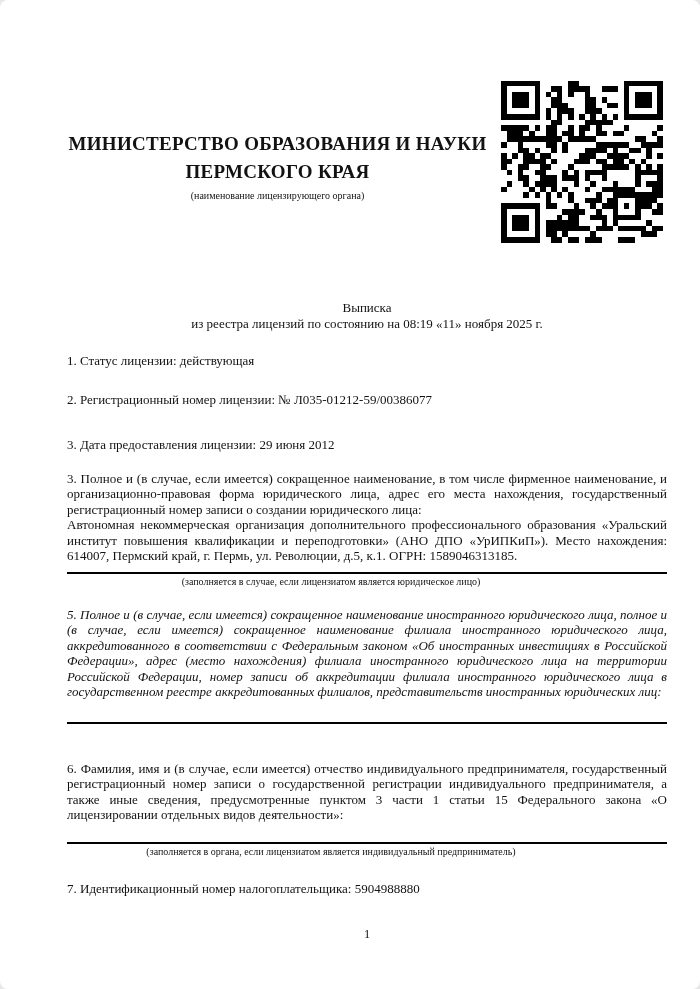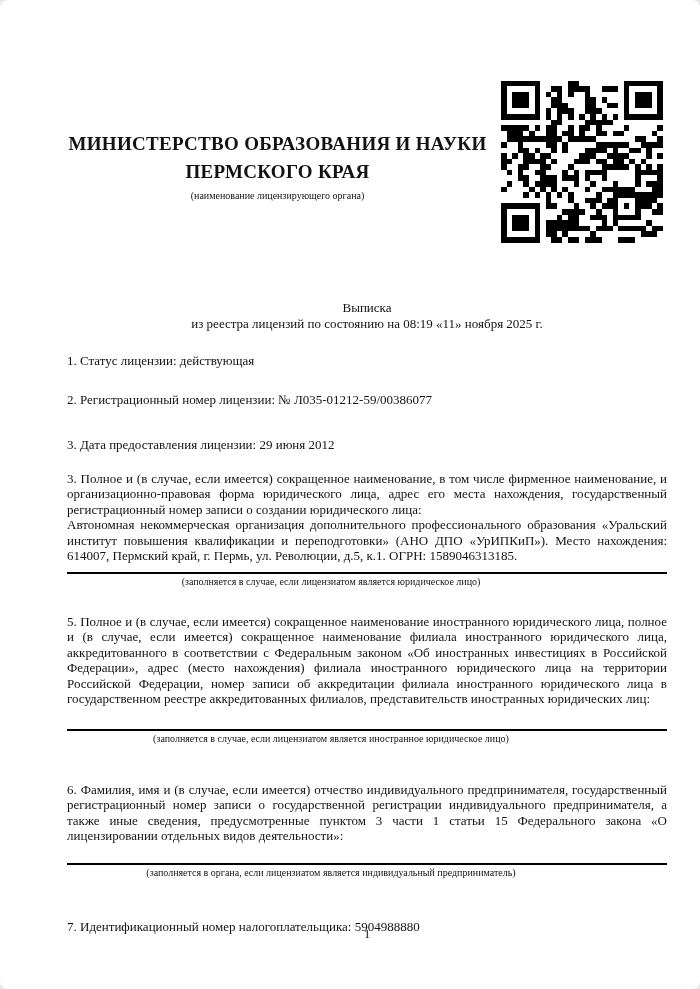--- a/index.html
+++ b/index.html
@@ -40,27 +40,27 @@
   }
   .rule{border-top:2px solid #000;height:0;width:600px;}
   
   #item1{margin-top:22px;}
   #item1 .caption{margin-top:3px;}
   #item2{margin-top:23px;}
   #item3{margin-top:30px;}
   #item4{margin-top:18px;}
   #item4 .rule{margin-top:8px;}
   #item4 .caption{margin-top:2px;}
-  #item5{margin-top:26px;}
+  #item5{margin-top:19px;font-style:italic;}
   #item5 .rule{margin-top:22px;}
   #item5 .caption{margin-top:2px;}
   #item6{margin-top:37px;}
   #item6 .rule{margin-top:19px;}
   #item6 .caption{margin-top:2px;}
-  #item7{margin-top:40px;font-family:Liberation Serif, serif;}
+  #item7{margin-top:23px;font-family:Liberation Serif, serif;}
   
   .footer{
     position:absolute;left:67px;top:927px;width:600px;
     text-align:center;font-size:12.5px;line-height:15px;
   }
 </style>
 </head>
 <body>
 
 <div class="page">
@@ -520,21 +520,20 @@
     <div class="item" id="item4">
       <div class="justify">3. Полное и (в случае, если имеется) сокращенное наименование, в том числе фирменное наименование, и организационно-правовая форма юридического лица, адрес его места нахождения, государственный регистрационный номер записи о создании юридического лица:</div>
       <div class="justify">Автономная некоммерческая организация дополнительного профессионального образования «Уральский институт повышения квалификации и переподготовки» (АНО ДПО «УрИПКиП»). Место нахождения: 614007, Пермский край, г. Пермь, ул. Революции, д.5, к.1. ОГРН: 1589046313185.</div>
       <div class="rule"></div>
       <div class="caption">(заполняется в случае, если лицензиатом является юридическое лицо)</div>
     </div>
 
     <div class="item" id="item5">
       <div class="justify">5. Полное и (в случае, если имеется) сокращенное наименование иностранного юридического лица, полное и (в случае, если имеется) сокращенное наименование филиала иностранного юридического лица, аккредитованного в соответствии с Федеральным законом «Об иностранных инвестициях в Российской Федерации», адрес (место нахождения) филиала иностранного юридического лица на территории Российской Федерации, номер записи об аккредитации филиала иностранного юридического лица в государственном реестре аккредитованных филиалов, представительств иностранных юридических лиц:</div>
       <div class="rule"></div>
-      <div class="caption">(заполняется в случае, если лицензиатом является иностранное юридическое лицо)</div>
     </div>
 
     <div class="item" id="item6">
       <div class="justify">6. Фамилия, имя и (в случае, если имеется) отчество индивидуального предпринимателя, государственный регистрационный номер записи о государственной регистрации индивидуального предпринимателя, а также иные сведения, предусмотренные пунктом 3 части 1 статьи 15 Федерального закона «О лицензировании отдельных видов деятельности»:</div>
       <div class="rule"></div>
       <div class="caption">(заполняется в органа, если лицензиатом является индивидуальный предприниматель)</div>
     </div>
 
     <div class="item" id="item7">
       <div class="line">7. Идентификационный номер налогоплательщика: 5904988880</div>

